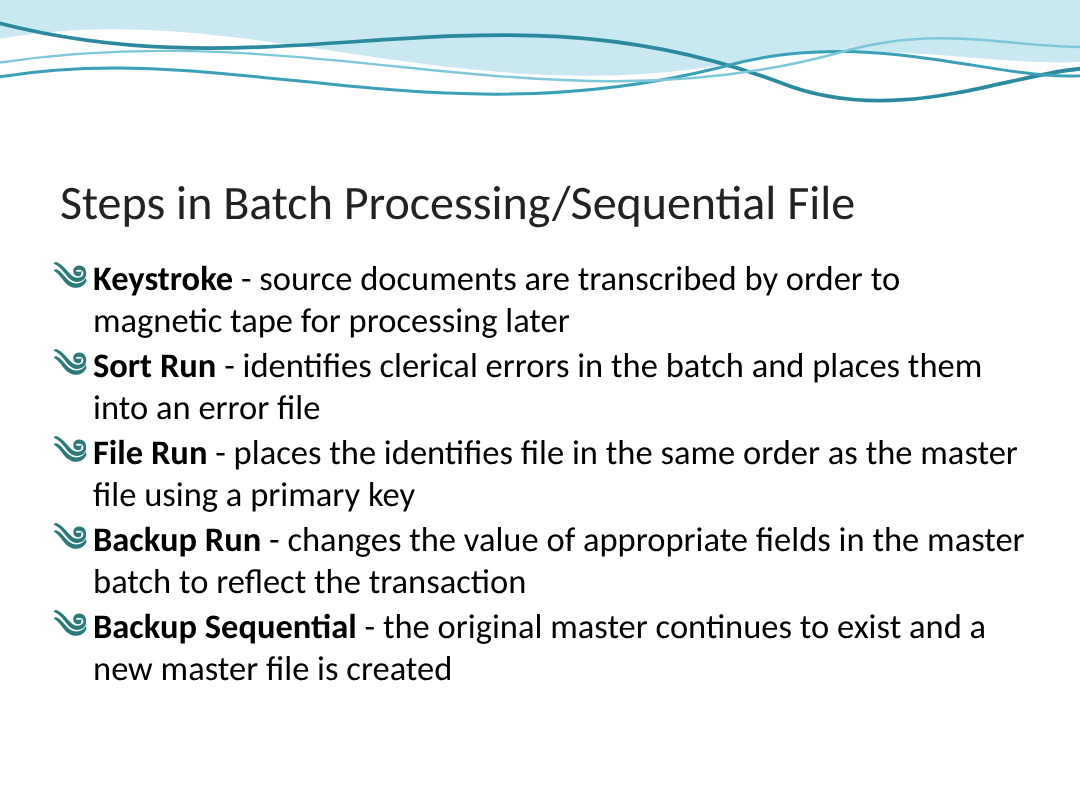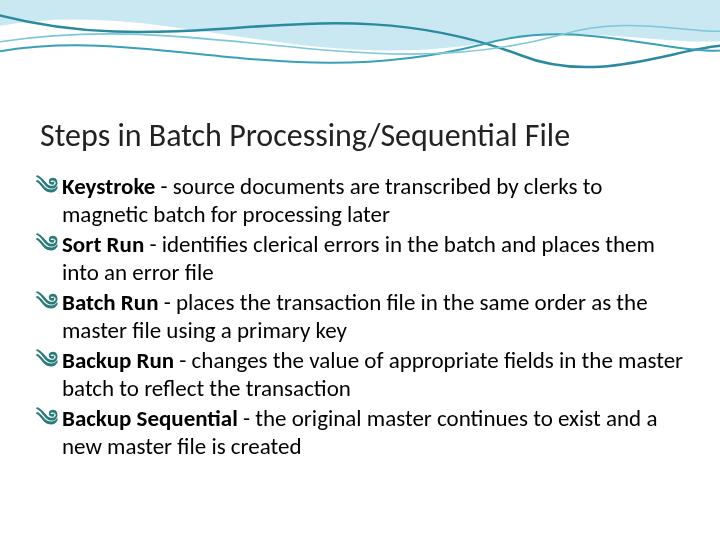--- a/index.html
+++ b/index.html
@@ -82,29 +82,29 @@
       <path d="M -20 55 C 140 20, 280 95, 480 45 C 600 10, 700 75, 760 40" fill="none" stroke="#3aa0b8" stroke-width="2"></path>
       <path d="M -20 45 C 200 5, 360 90, 560 35 C 650 8, 720 50, 760 20" fill="none" stroke="#7cc7da" stroke-width="1.6"></path>
     </svg>
   </div>
 
   <div class="title">Steps in Batch Processing/Sequential File</div>
 
   <div class="body">
     <div class="bul">
       <span class="bullet-glyph">༄</span>
-      <span class="bold">Keystroke</span><span> - source documents are transcribed by clerks to magnetic batch for processing later</span>
+      <span class="bold">Keystroke</span><span> - source documents are transcribed by order to magnetic tape for processing later</span>
     </div>
     <div class="bul">
       <span class="bullet-glyph">༄</span>
       <span class="bold">Sort Run</span><span> - identifies clerical errors in the batch and places them into an error file</span>
     </div>
     <div class="bul">
       <span class="bullet-glyph">༄</span>
-      <span class="bold">Batch Run</span><span> - places the transaction file in the same order as the master file using a primary key</span>
+      <span class="bold">File Run</span><span> - places the identifies file in the same order as the master file using a primary key</span>
     </div>
     <div class="bul">
       <span class="bullet-glyph">༄</span>
       <span class="bold">Backup Run</span><span> - changes the value of appropriate fields in the master batch to reflect the transaction</span>
     </div>
     <div class="bul">
       <span class="bullet-glyph">༄</span>
       <span class="bold">Backup Sequential</span><span> - the original master continues to exist and a new master file is created</span>
     </div>
   </div>

